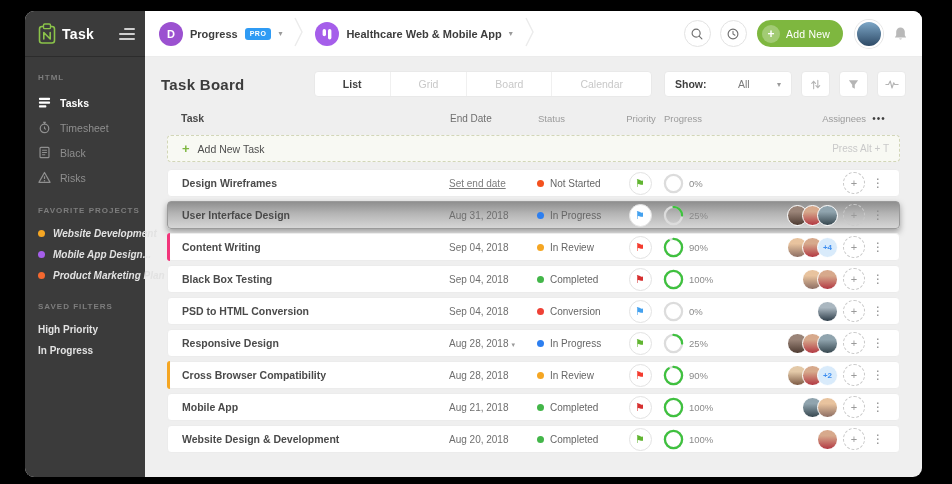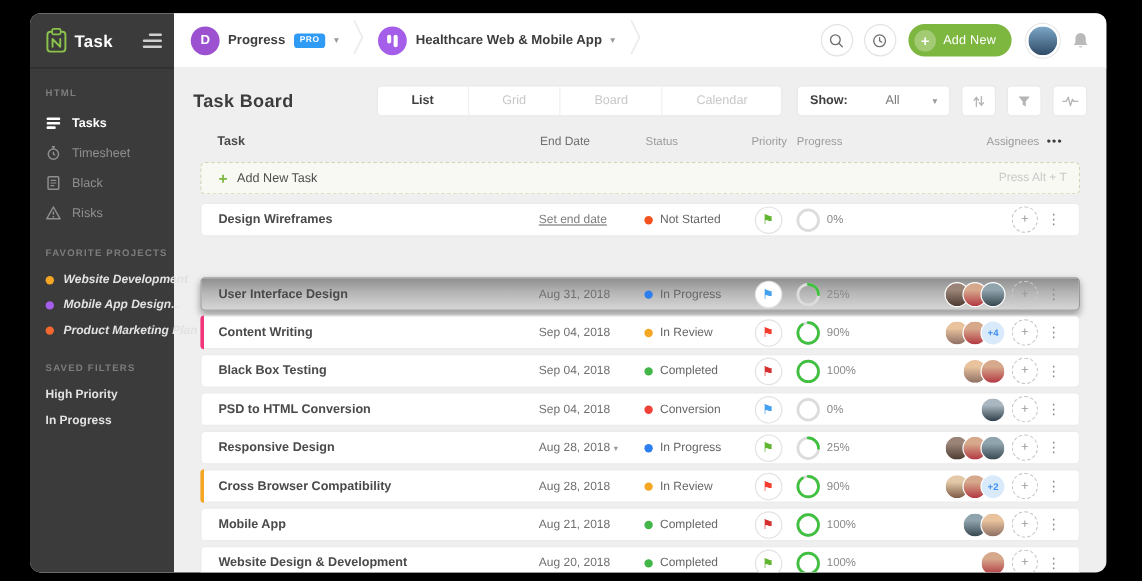--- a/index.html
+++ b/index.html
@@ -62,21 +62,21 @@
   .thead{height:22px;margin-bottom:6px;padding:0 8px 0 14px;}
   .th{font-size:9.5px;color:#9b9b9b;}
   .th.c-priority{text-align:right;}
   .th-more{color:#3d3d3d;font-size:10px;letter-spacing:1px;text-align:center;cursor:pointer;}
   .add-row{height:27px;border:1px dashed #d2d6b8;border-radius:4px;background:#f8f9f3;display:flex;align-items:center;padding:0 10px 0 14px;margin-bottom:7px;cursor:pointer;}
   .add-row .plus{color:#7eb73f;font-size:13px;font-weight:700;margin-right:8px;}
   .add-row .lbl{font-size:10.5px;color:#4f4f4f;flex:1;}
   .add-row .hint{font-size:10px;color:#c9c9c9;}
   .rows{display:flex;flex-direction:column;gap:4px;}
   .trow{position:relative;height:28px;background:#fff;border:1px solid #ececec;border-radius:4px;padding:0 8px 0 14px;cursor:pointer;}
-  .trow.selected{background:linear-gradient(180deg,#8f8f8f 0%,#b5b5b5 45%,#d6d6d6 100%);border-color:#9a9a9a;box-shadow:0 3px 6px rgba(0,0,0,.35);margin-top:30px;}
+  .trow.selected{background:linear-gradient(180deg,#8f8f8f 0%,#b5b5b5 45%,#d6d6d6 100%);border-color:#9a9a9a;box-shadow:0 3px 6px rgba(0,0,0,.35);}
   .accent{position:absolute;left:-1px;top:-1px;bottom:-1px;width:3px;border-radius:4px 0 0 4px;}
   .c-task{font-size:10.5px;color:#4a4a4a;font-weight:600;white-space:nowrap;overflow:hidden;text-overflow:ellipsis;}
   .c-date{font-size:10px;color:#6f6f6f;white-space:nowrap;}
   .c-date .set-date{text-decoration:underline;color:#7c7c7c;}
   .c-date .caret{margin-left:3px;font-size:7px;}
   .c-status{display:flex;align-items:center;gap:6px;}
   .st-dot{width:7px;height:7px;border-radius:50%;flex-shrink:0;}
   .st-lbl{font-size:10px;color:#666;white-space:nowrap;}
   .c-priority{display:flex;justify-content:center;}
   .flag-btn{width:23px;height:23px;border-radius:50%;border:1px solid #e3e3e3;background:#fff;display:flex;align-items:center;justify-content:center;cursor:pointer;padding:0;}

